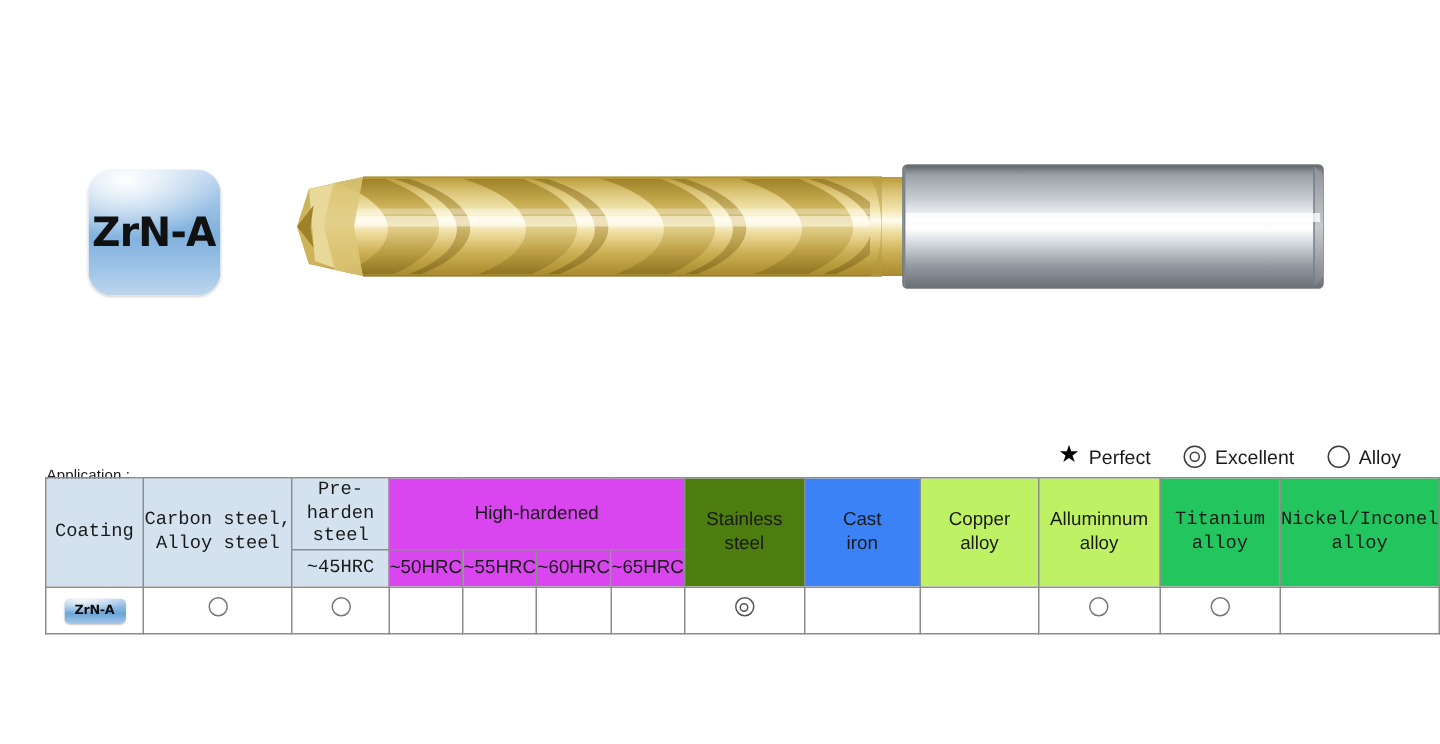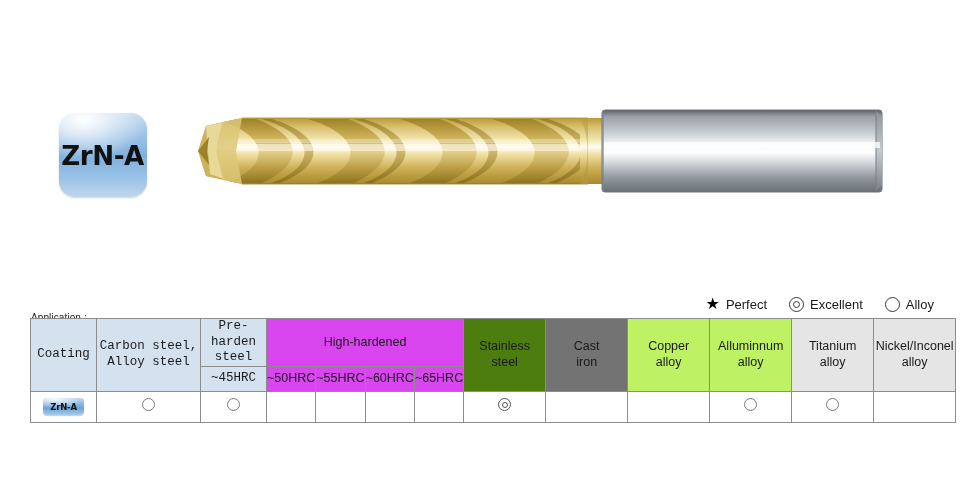--- a/index.html
+++ b/index.html
@@ -142,23 +142,23 @@
     text-align: center;
     vertical-align: middle;
     padding: 0;
     font-weight: normal;
     line-height: 1.25;
     color: #1a1a1a;
   }
   .h-blue   { background: #d4e2f0; font-family: Liberation Mono, monospace; }
   .h-gray   { background: #d946ef; }
   .h-cream  { background: #4d7c0f; }
-  .h-pink   { background: #737373; }
+  .h-pink   { background: #3b82f6; }
   .h-green  { background: #bef264; }
-  .h-orange { background: #e5e5e5; }
+  .h-orange { background: #22c55e; font-family: Liberation Mono, monospace; }
 
   .row-cell { background: #ffffff; height: 30px; }
 
   
   .mini-badge {
     display: inline-flex;
     align-items: center;
     justify-content: center;
     width: 41px;
     height: 17px;

